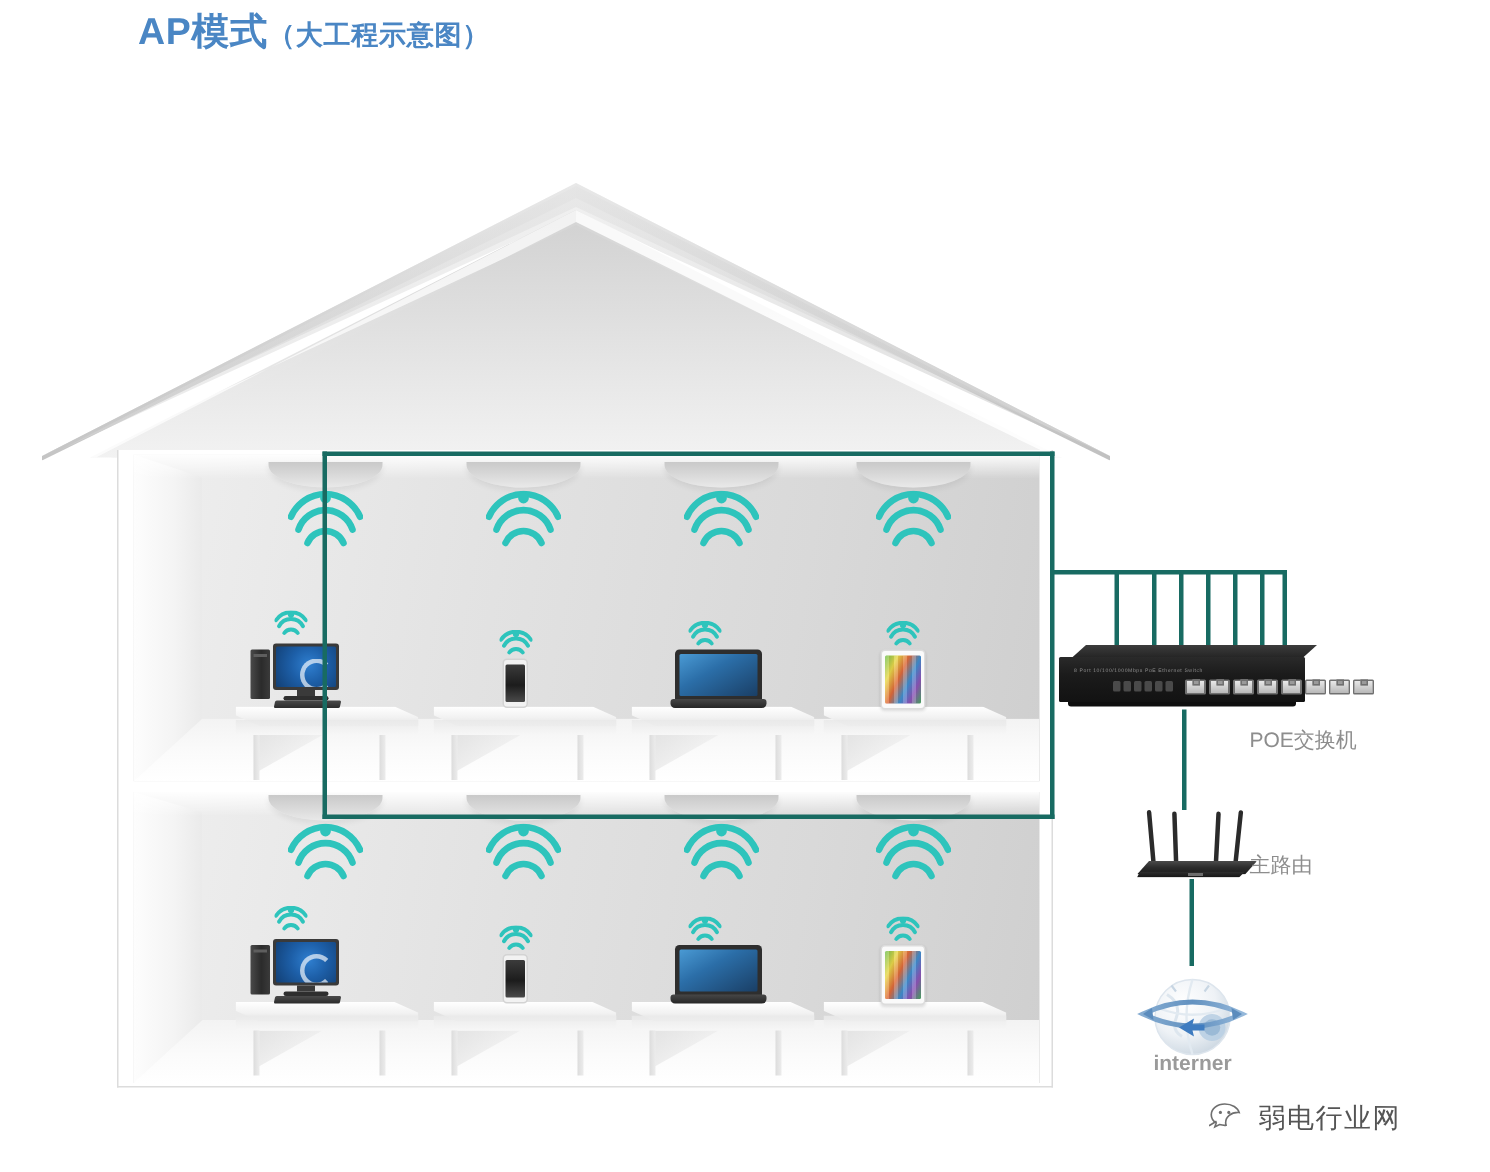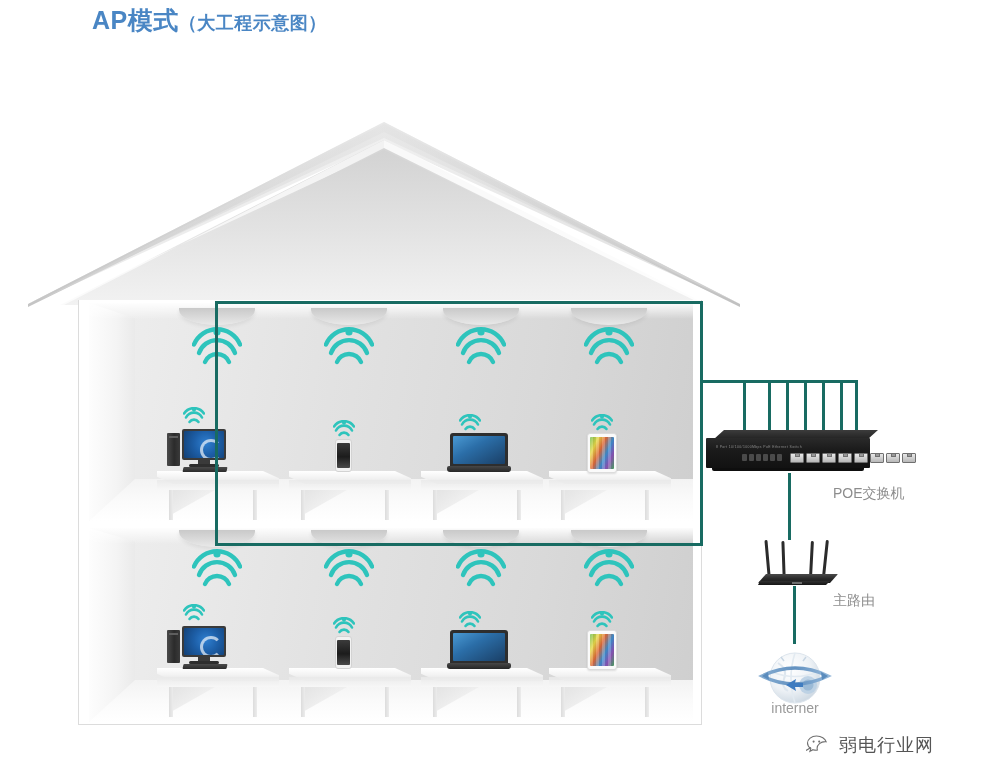--- a/index.html
+++ b/index.html
@@ -239,28 +239,28 @@
   }
   .rt-front{
     position:absolute;left:6px;top:41px;width:72px;height:4px;
     background:linear-gradient(180deg,#303030,#151515);
     clip-path:polygon(2px 0,72px 0,68px 100%,0 100%);
   }
   .rt-led{
     position:absolute;left:40px;top:42px;width:10px;height:1.5px;background:#6d6d6d;
   }
   .label-rt{
-    position:absolute;left:833px;top:592px;
+    position:absolute;left:833px;top:568px;
     font-size:14px;color:#8d8d8d;white-space:nowrap;
   }
 
   .globe{position:absolute;left:748px;top:645px;width:94px;height:72px;}
   .label-net{
     position:absolute;left:748px;top:700px;width:94px;text-align:center;
-    font-size:14px;color:#9a9a9a;
+    font-size:14px;color:#9a9a9a;font-weight:bold;
   }
 
   
   .watermark{
     position:absolute;left:806px;top:733px;
     display:flex;align-items:center;gap:7px;
   }
   .wm-text{font-size:18px;color:#555;white-space:nowrap;letter-spacing:1px;}
 </style>
 </head>

